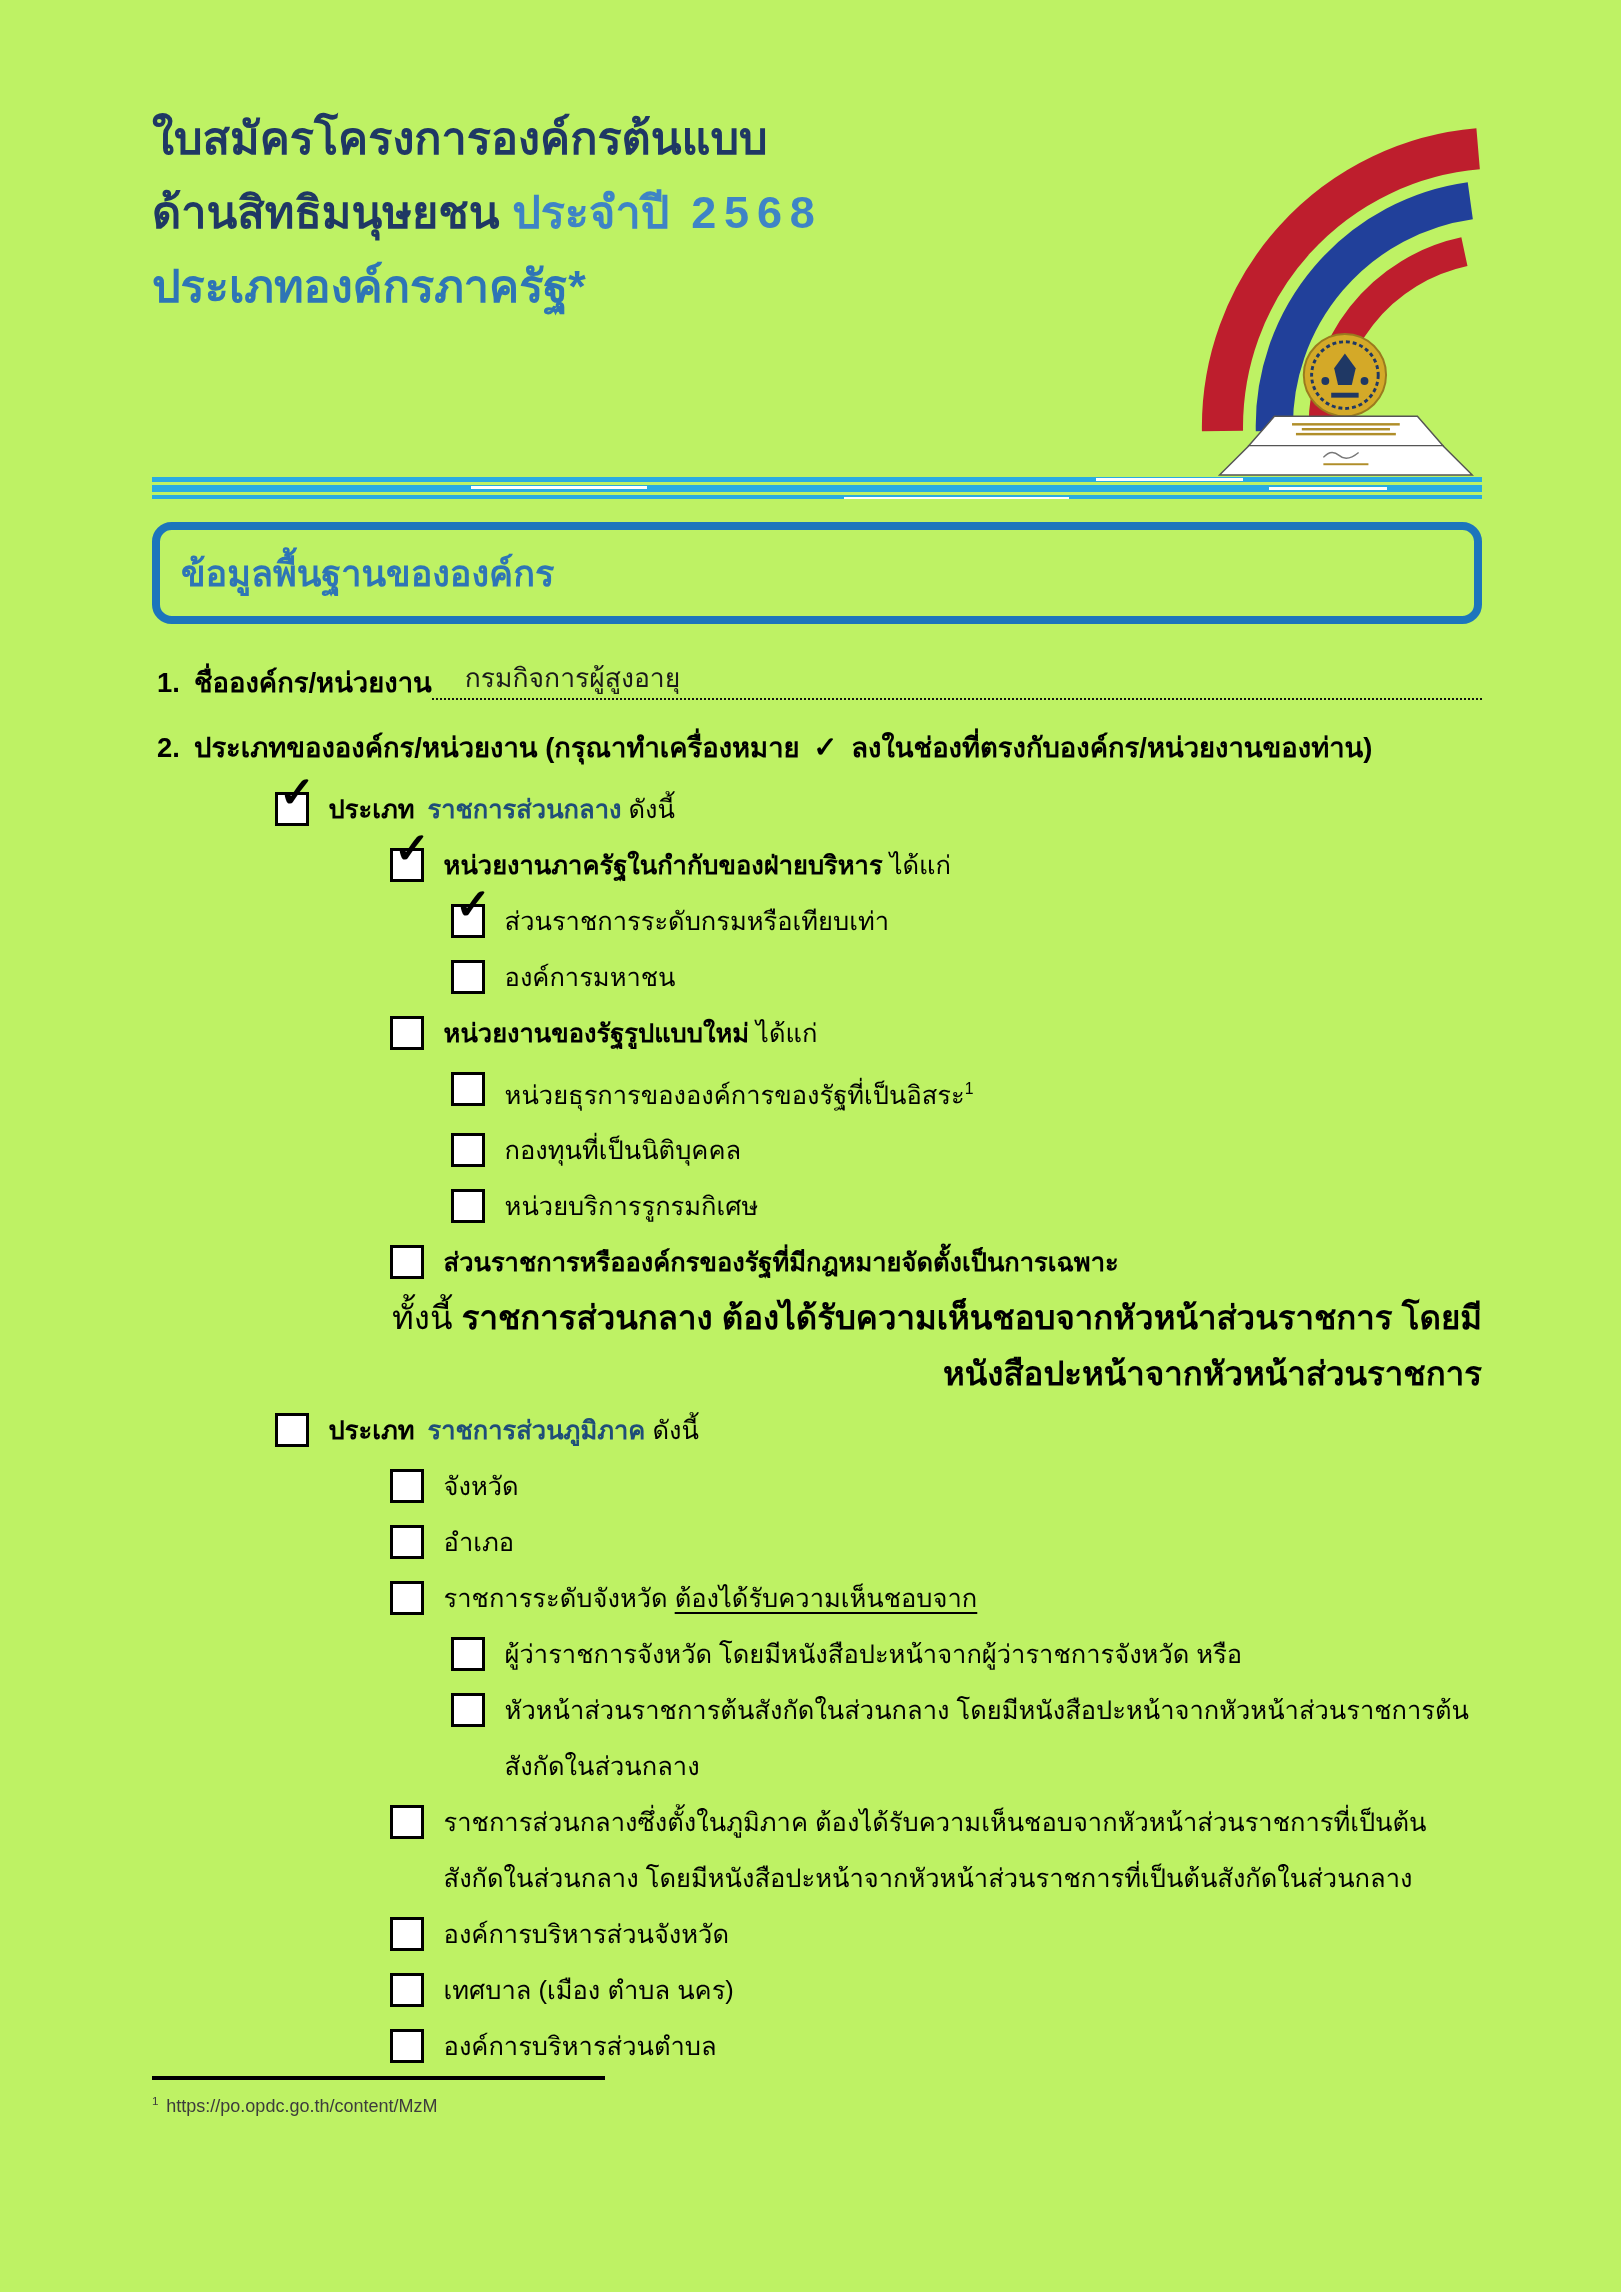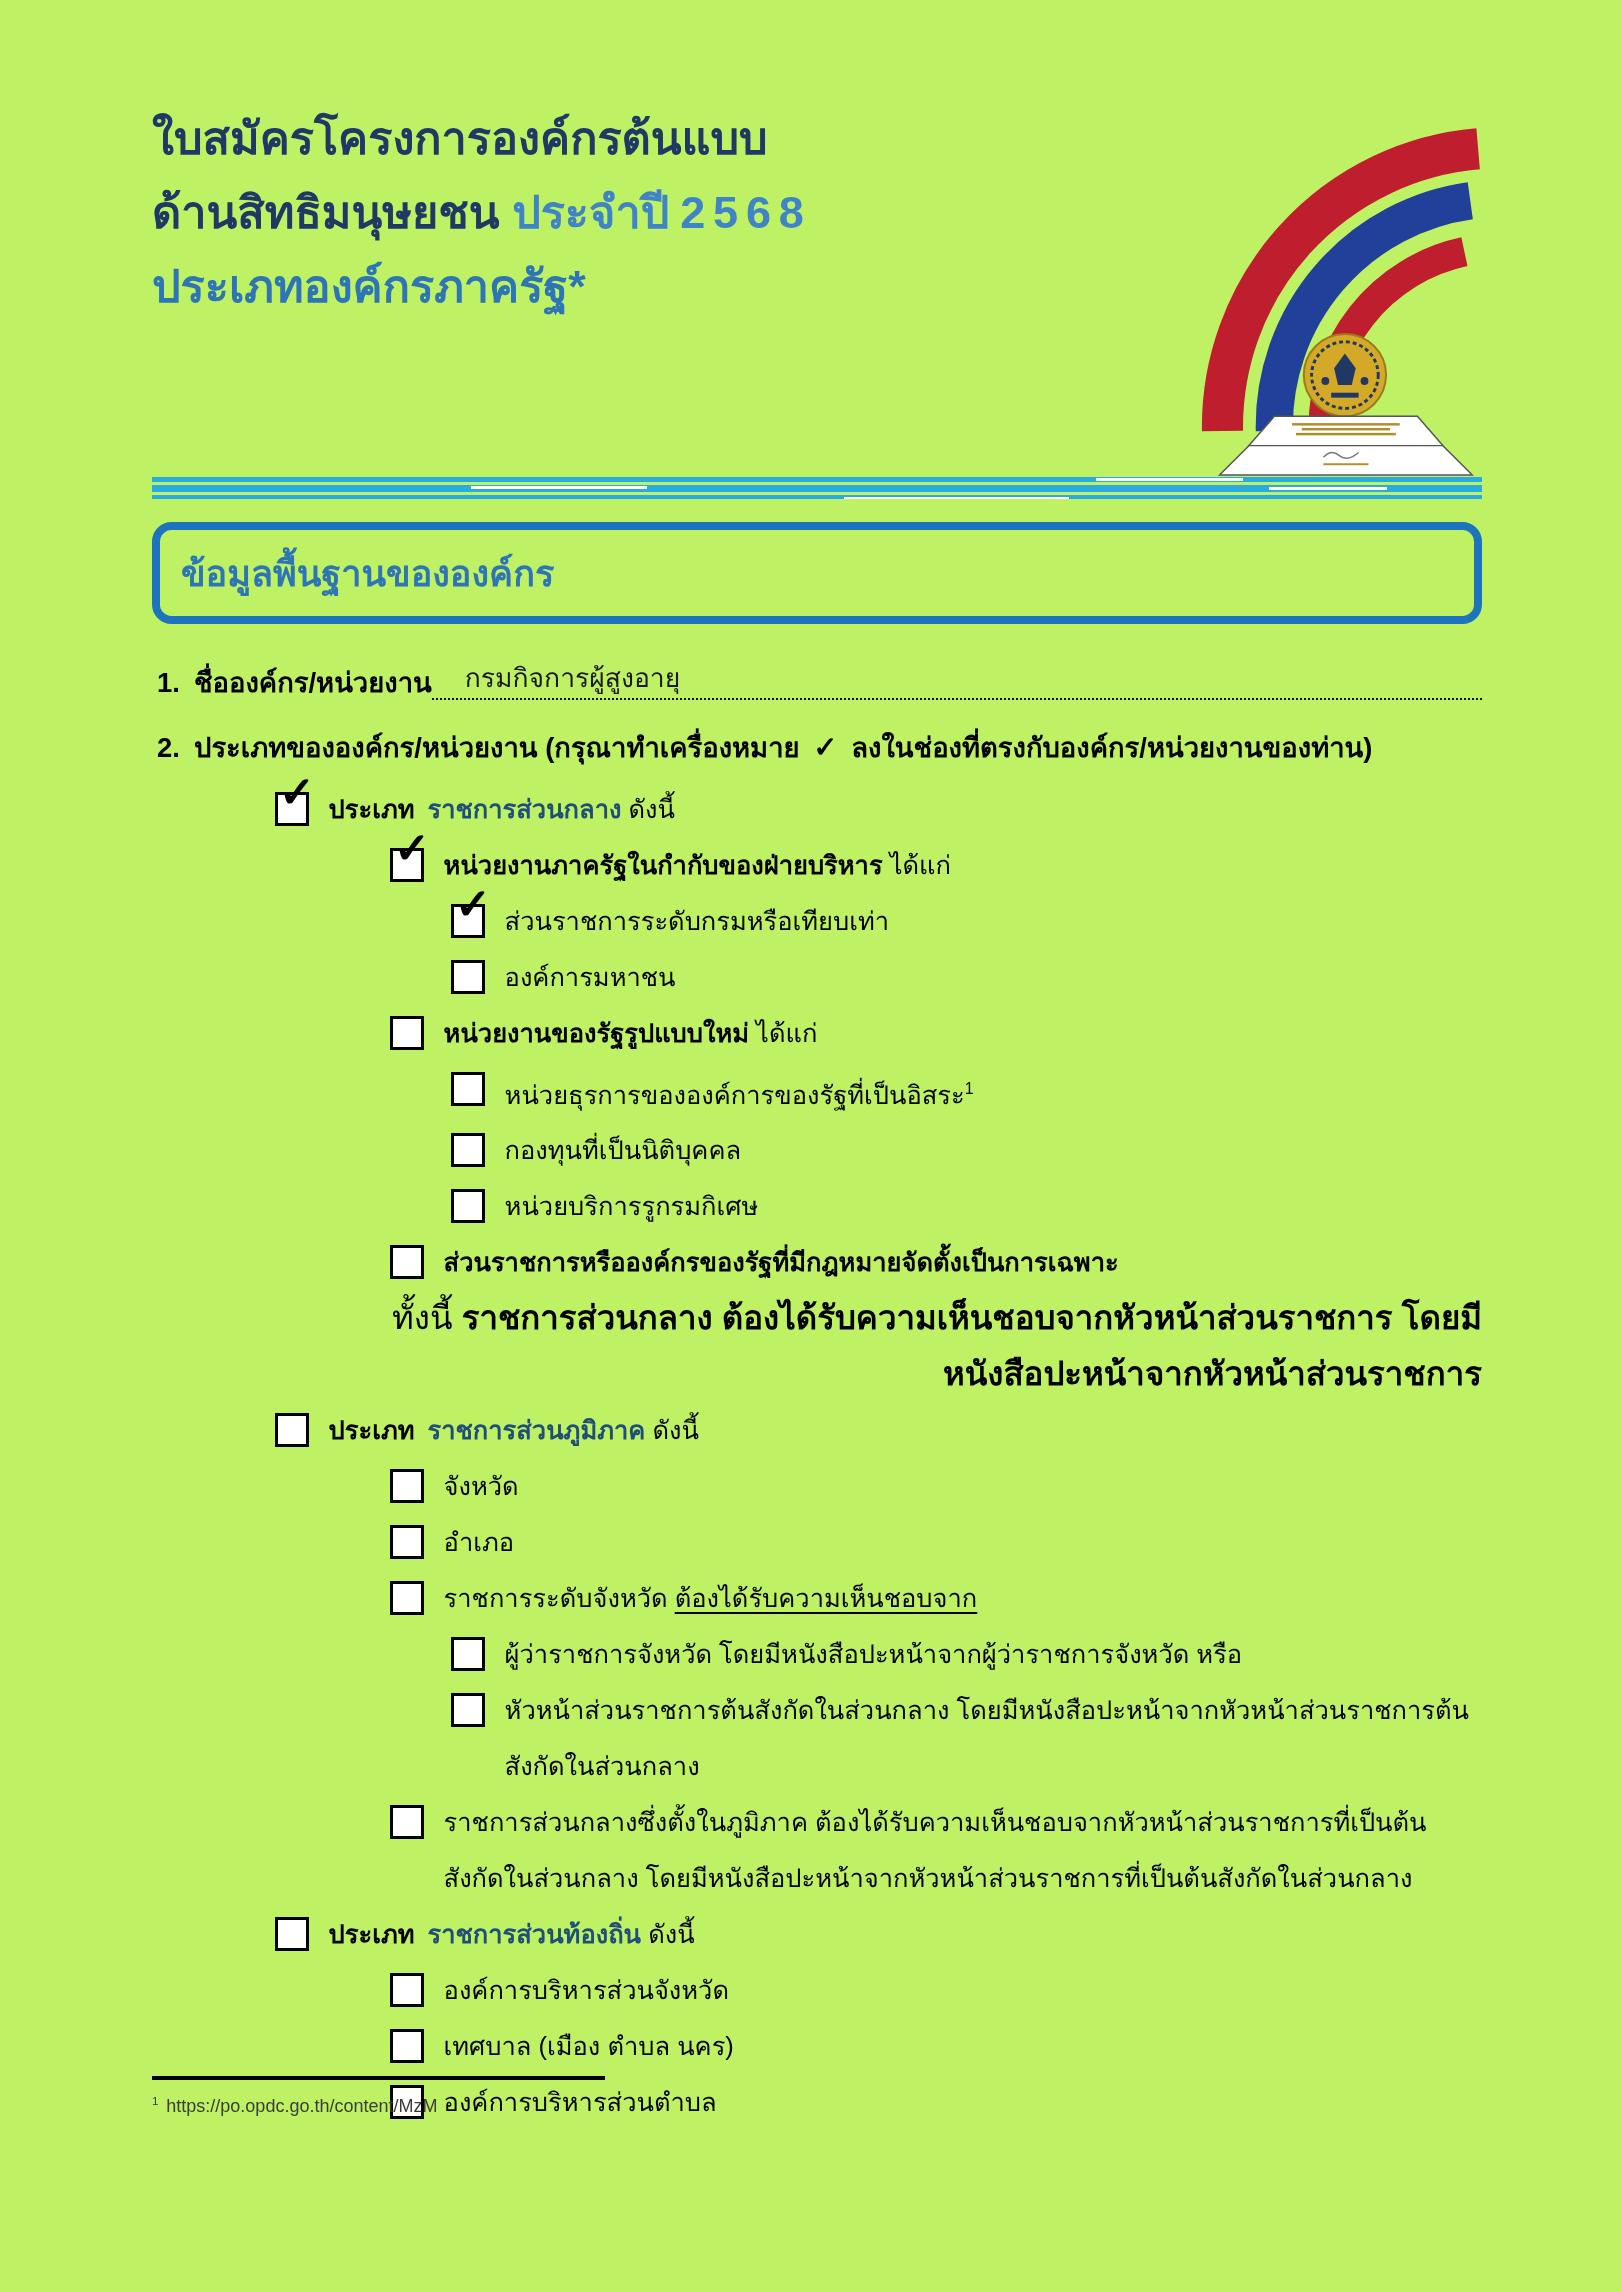--- a/index.html
+++ b/index.html
@@ -5,21 +5,21 @@
   html,body{margin:0;padding:0;background:#888;}
   .page{position:relative;width:1621px;height:2293px;background:#bef264;margin:0 auto;
         font-family:"Liberation Sans",sans-serif;color:#000;overflow:hidden;}
 
   
   .title-block{position:absolute;left:152px;top:102px;width:1029px;}
   .title-line{font-size:45px;font-weight:700;line-height:74px;white-space:nowrap;}
   .t-navy{color:#1F3864;}
   .t-blue{color:#2E75B6;}
   .t-light{color:#3E84C6;}
-  .t-year{letter-spacing:7.8px;margin-left:11px;}
+  .t-year{letter-spacing:7.8px;margin-left:22px;}
 
   
   .logo{position:absolute;left:1198px;top:93px;width:286px;height:384px;}
 
   
   .divider{position:absolute;left:152px;top:477px;width:1330px;height:26.5px;}
   .divider i{position:absolute;left:0;right:0;background:#29ABE2;display:block;}
   .divider .b1{top:0;height:4.9px;}
   .divider .b2{top:7.8px;height:6.9px;}
   .divider .b3{top:17.6px;height:4.9px;}
@@ -203,24 +203,20 @@
           <span class="clabel"><span class="seg-regular">ผู้ว่าราชการจังหวัด โดยมีหนังสือปะหน้าจากผู้ว่าราชการจังหวัด หรือ</span></span>
         </div>
         <div class="check-row indent-3">
           <span class="cbox"></span>
           <span class="clabel"><span class="seg-regular">หัวหน้าส่วนราชการต้นสังกัดในส่วนกลาง โดยมีหนังสือปะหน้าจากหัวหน้าส่วนราชการต้นสังกัดในส่วนกลาง</span></span>
         </div>
         <div class="check-row indent-2">
           <span class="cbox"></span>
           <span class="clabel"><span class="seg-regular">ราชการส่วนกลางซึ่งตั้งในภูมิภาค ต้องได้รับความเห็นชอบจากหัวหน้าส่วนราชการที่เป็นต้นสังกัดในส่วนกลาง โดยมีหนังสือปะหน้าจากหัวหน้าส่วนราชการที่เป็นต้นสังกัดในส่วนกลาง</span></span>
         </div>
-        <div class="check-row indent-1">
-          <span class="cbox"></span>
-          <span class="clabel"><span class="seg-bold">ประเภท</span><span class="seg-bold-blue">ราชการส่วนท้องถิ่น</span><span class="seg-regular"> ดังนี้</span></span>
-        </div>
         <div class="check-row indent-2">
           <span class="cbox"></span>
           <span class="clabel"><span class="seg-regular">องค์การบริหารส่วนจังหวัด</span></span>
         </div>
         <div class="check-row indent-2">
           <span class="cbox"></span>
           <span class="clabel"><span class="seg-regular">เทศบาล (เมือง ตำบล นคร)</span></span>
         </div>
         <div class="check-row indent-2">
           <span class="cbox"></span>

